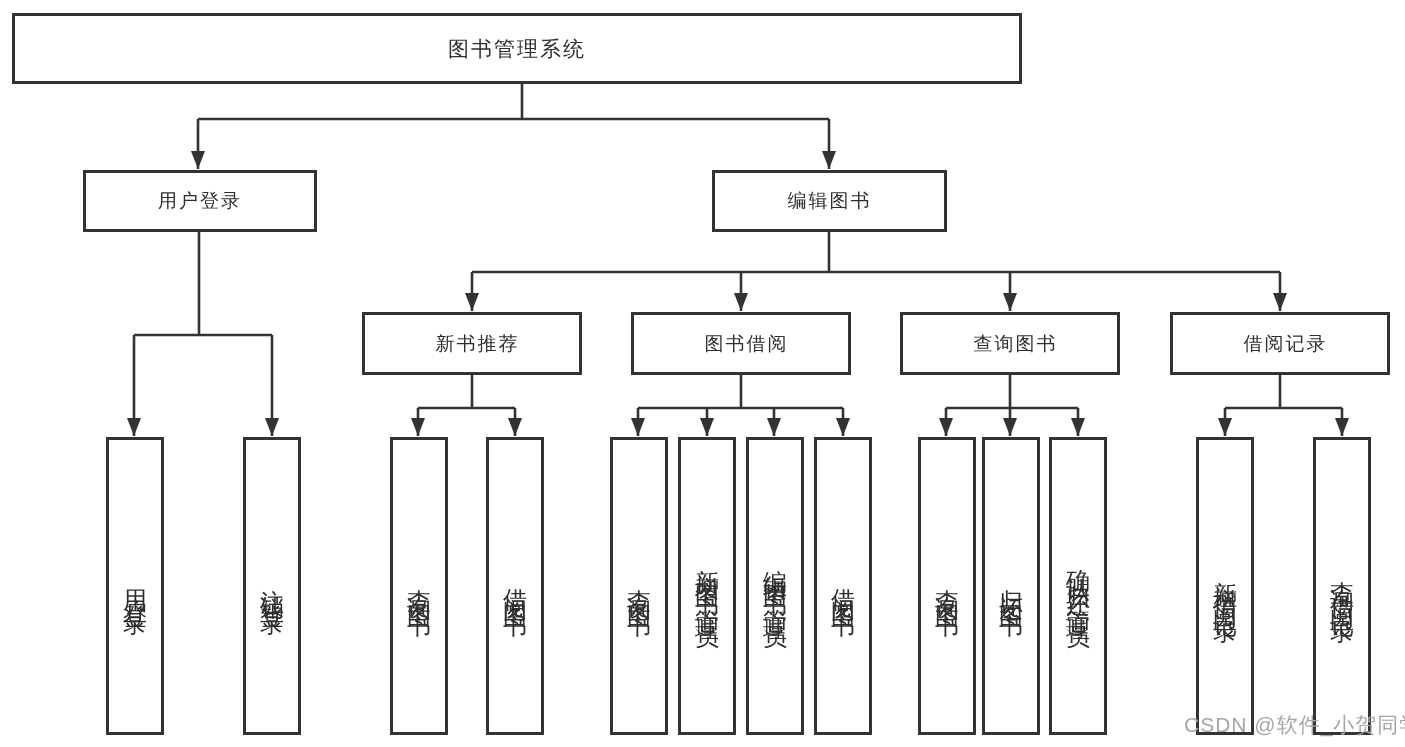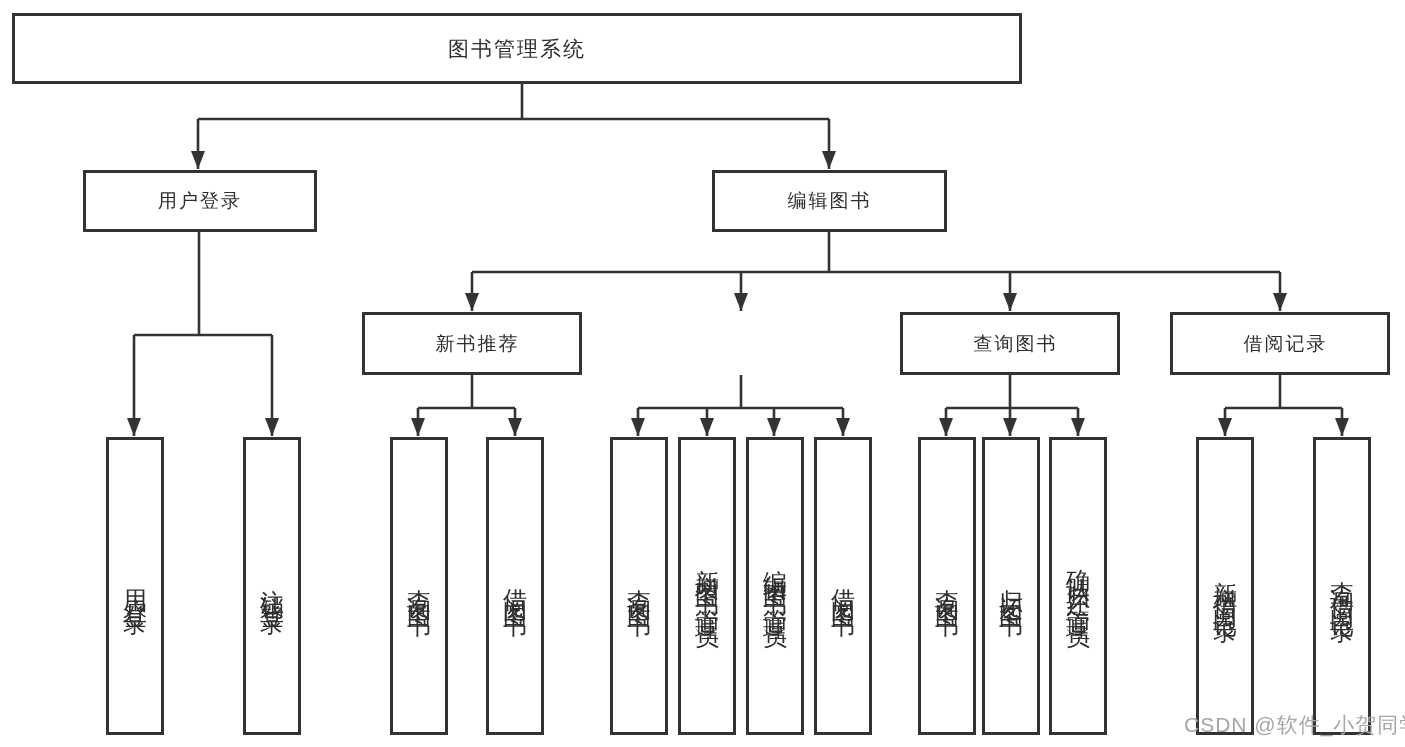--- a/index.html
+++ b/index.html
@@ -110,20 +110,21 @@
     <line x1="1225" y1="408" x2="1225" y2="436" stroke="#333333" stroke-width="2.6" marker-end="url(#arw)"></line>
     <line x1="1342" y1="408" x2="1342" y2="436" stroke="#333333" stroke-width="2.6" marker-end="url(#arw)"></line>
   </svg>
 
   <div class="node root">图书管理系统</div>
 
   <div class="node branch2" style="left:83px; width:234px;">用户登录</div>
   <div class="node branch2" style="left:712px; width:235px;">编辑图书</div>
 
   <div class="node branch3" style="left:362px;">新书推荐</div>
+  <div class="node branch3" style="left:631px;">图书借阅</div>
   <div class="node branch3" style="left:900px;">查询图书</div>
   <div class="node branch3" style="left:1170px;">借阅记录</div>
 
   <div class="node leaf" style="left:106px;">用户登录</div>
   <div class="node leaf" style="left:243px;">注销登录</div>
 
   <div class="node leaf" style="left:390px;">查询图书</div>
   <div class="node leaf" style="left:486px;">借阅图书</div>
 
   <div class="node leaf" style="left:610px;">查询图书</div>

